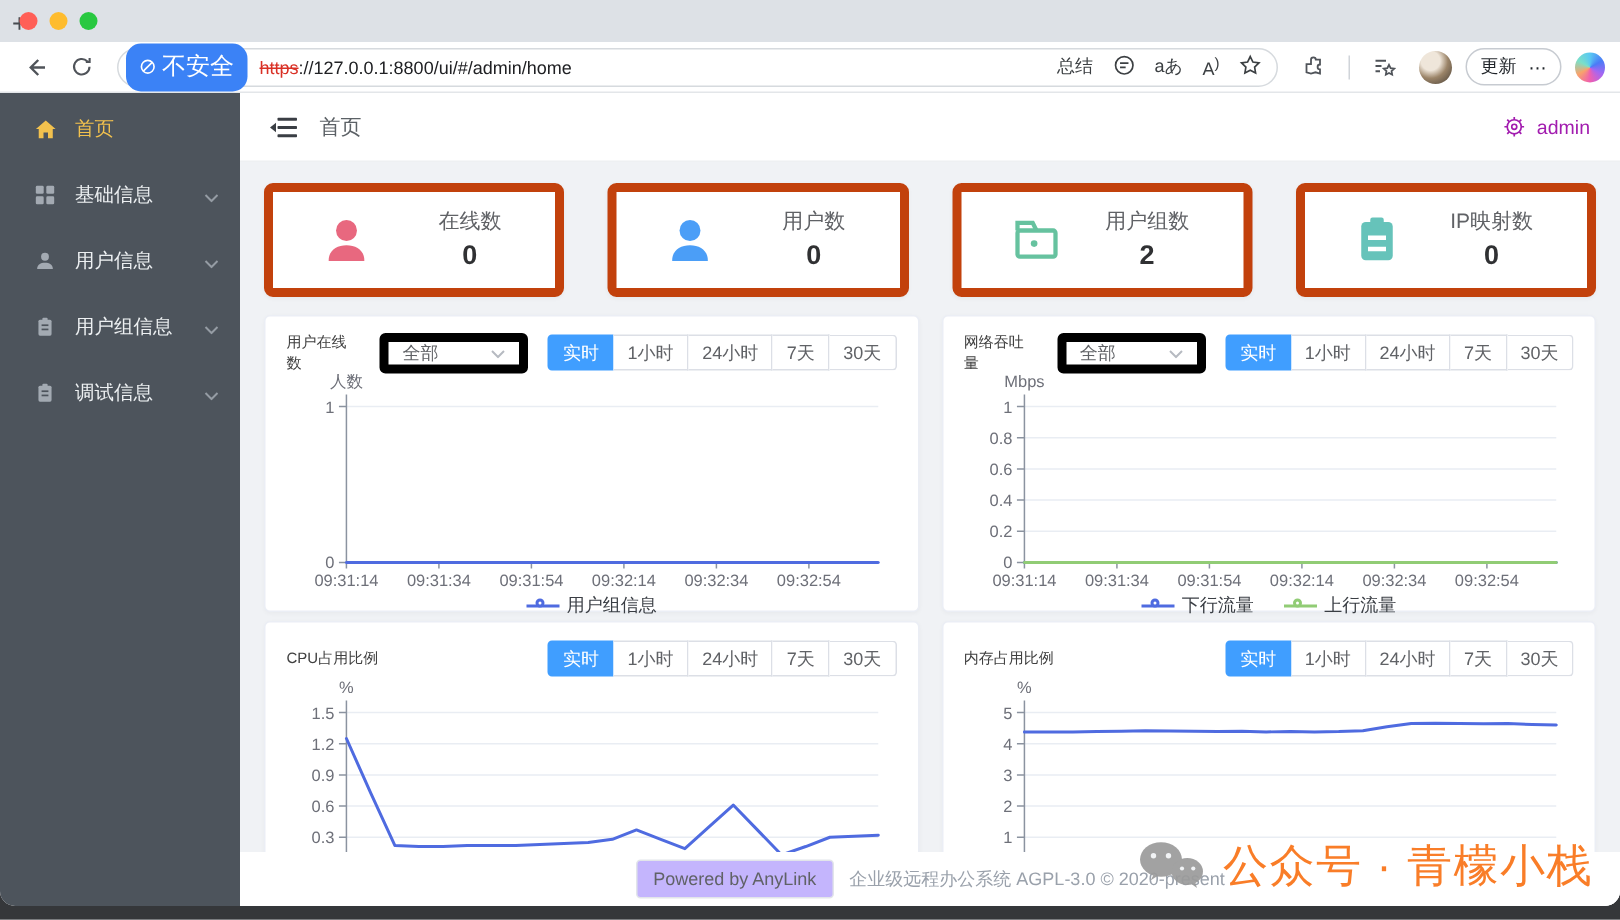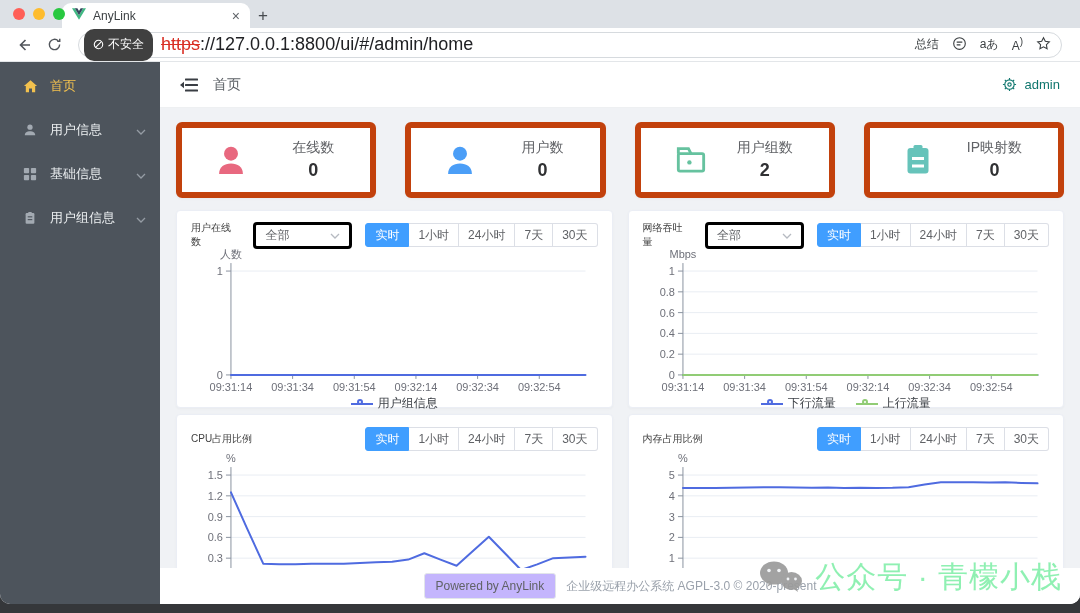--- a/index.html
+++ b/index.html
@@ -12,99 +12,89 @@
   .tabstrip{height:28px;background:#dde1e6;position:relative;display:flex;align-items:flex-end;flex-shrink:0}
   .traffic{position:absolute;left:13px;top:8px;display:flex;gap:8px}
   .tl{width:12px;height:12px;border-radius:50%;display:inline-block}
   .tl.red{background:#ff5f57}.tl.yel{background:#febc2e}.tl.grn{background:#28c840}
   .tab{margin-left:62px;width:188px;height:25px;background:#fff;border-radius:9px 9px 0 0;display:flex;align-items:center;padding:0 10px;gap:7px;font-size:12px;color:#3c4043}
   .tab-close{margin-left:auto;color:#5f6368;font-size:14px;line-height:1}
   .newtab{width:26px;height:25px;display:flex;align-items:center;justify-content:center;font-size:17px;color:#474b50}
   .addressbar{height:34px;background:#fff;display:flex;align-items:center;padding:0 10px;gap:2px;border-bottom:1px solid #e3e6e9;flex-shrink:0}
   .nav-ic{width:28px;height:26px;display:flex;align-items:center;justify-content:center;color:#50545a}
   .urlpill{flex:1;height:26px;border:1px solid #d6dade;border-radius:14px;display:flex;align-items:center;padding:0 10px 0 5px;gap:8px;margin:0 8px;min-width:0}
-  .badge{background:#404040;color:#fff;border-radius:10px;height:19px;padding:16px 9px;font-size:12px;display:flex;align-items:center;gap:4px;flex-shrink:0}
-  .url{font-size:18px;color:#202124;white-space:nowrap}
+  .badge{background:#3b82f6;color:#fff;border-radius:10px;height:19px;padding:16px 9px;font-size:16px;display:flex;align-items:center;gap:4px;flex-shrink:0}
+  .url{font-size:12px;color:#202124;white-space:nowrap}
   .url .scheme{color:#d93025;text-decoration:line-through}
   .pill-icons{margin-left:auto;display:flex;align-items:center;gap:13px;color:#3c4043;font-size:12px}
   .right-icons{display:flex;align-items:center;gap:9px;color:#3c4043}
   .vdiv{width:1px;height:16px;background:#d0d4d9}
   .avatar{width:22px;height:22px;border-radius:50%;background:radial-gradient(circle at 35% 30%,#efe6da 0 30%,#9b8468 55%,#4d443a 95%)}
   .update-pill{height:25px;border:1px solid #c7cbd1;border-radius:13px;display:flex;align-items:center;padding:0 9px;font-size:12px;gap:8px;color:#1f2328;background:#fff}
   .copilot{width:20px;height:20px;border-radius:50%;background:conic-gradient(#59c8f2,#4a7bf7,#a566f2,#ef5fb0,#f9a36b,#7be0c8,#59c8f2)}
 
   
   .app{flex:1;display:flex;min-height:0}
   .sidebar{width:160px;background:#4d545c;flex-shrink:0;padding-top:2px}
   .side-item{height:44px;display:flex;align-items:center;padding:0 14px 0 23px;gap:11px;font-size:13px;color:#edf0f2;cursor:pointer}
   .side-item .s-ic{width:16px;height:16px;color:#a3aab2;display:flex;align-items:center}
   .side-item.active{color:#f2c14e}
   .side-item.active .s-ic{color:#f2c14e}
   .side-item .chev{margin-left:auto;color:#959ca4}
   .main{flex:1;display:flex;flex-direction:column;position:relative;min-width:0}
   .topbar{height:46px;background:#fff;display:flex;align-items:center;padding:0 20px;gap:15px;border-bottom:1px solid #eef0f2;flex-shrink:0}
   .fold{color:#3a3e44;display:flex}
   .crumb{font-size:14px;color:#5c6166}
-  .topbar-right{margin-left:auto;display:flex;align-items:center;gap:8px;color:#0f766e;font-size:13px}
+  .topbar-right{margin-left:auto;display:flex;align-items:center;gap:8px;color:#a21caf;font-size:13px}
   .content{flex:1;background:#f0f2f5;padding:14px 16px;overflow:hidden;min-height:0}
 
   
   .cards{display:grid;grid-template-columns:repeat(4,1fr);gap:29px}
   .card{background:#fff;height:76px;border-radius:6px;border:6px solid #c2410c;box-shadow:0 1px 3px rgba(0,0,0,.04);display:flex;align-items:center;justify-content:space-between;padding:0 36px 0 30px}
   .card .txt{text-align:center}
   .card .lbl{font-size:14px;color:#606266}
   .card .num{font-size:18px;font-weight:bold;color:#303133;margin-top:3px}
   .stat-icon{display:flex}
 
   
   .panels{display:grid;grid-template-columns:1fr 1fr;gap:6px 15px;margin-top:12px}
   .panel{background:#fff;border-radius:4px;border:1px solid #ebeef5;box-shadow:0 1px 3px rgba(0,0,0,.03);height:198px;padding:10px 14px 6px;display:flex;flex-direction:column}
   .panel-head{display:flex;align-items:center;gap:13px;height:28px;flex-shrink:0}
   .panel-title{font-size:10px;color:#404040}
-  .selectbox{width:100px;height:27px;border:3px solid #000000;border-radius:4px;display:flex;align-items:center;justify-content:space-between;padding:0 9px;font-size:12px;color:#606266;background:#fff}
+  .selectbox{width:100px;height:27px;border:6px solid #000000;border-radius:4px;display:flex;align-items:center;justify-content:space-between;padding:0 9px;font-size:12px;color:#606266;background:#fff}
   .selectbox .chev{color:#b6bac1}
   .radios{margin-left:auto;display:flex}
   .radio{font-size:12px;height:24px;line-height:22px;padding:0 9px;border:1px solid #dcdfe6;border-left:none;color:#606266;background:#fff;cursor:pointer;white-space:nowrap}
   .radio:first-child{border-left:1px solid #0369a1;border-radius:3px 0 0 3px}
   .radio:last-child{border-radius:0 3px 3px 0}
   .radio.active{background:#409eff;border-color:#409eff;color:#fff}
   svg.chart{width:100%;height:146px;display:block;flex-shrink:0}
   .legend{display:flex;justify-content:center;align-items:center;gap:20px;height:18px;font-size:12px;color:#3a3e44}
   .lg-item{display:flex;align-items:center;gap:5px}
   .lg-mark{position:relative;width:22px;height:10px;display:inline-block}
   .lg-mark .line{position:absolute;top:4px;left:0;right:0;height:2px;background:currentColor}
   .lg-mark .dot{position:absolute;left:6px;top:0;width:6px;height:6px;border:2px solid currentColor;border-radius:50%;background:#fff}
 
   
   .footerbar{position:absolute;left:0;right:0;bottom:0;height:36px;background:#fff;display:flex;align-items:center;justify-content:center;z-index:5;font-size:12px}
   .powered{border:1px solid #e2e5ea;border-radius:3px;padding:5px 11px;color:#606266;background:#c4b5fd}
   .license{color:#9aa1ab;margin-left:10px}
-  .watermark{position:absolute;right:18px;bottom:15px;display:flex;align-items:center;gap:12px;color:#86efac;font-size:30px;letter-spacing:1px;z-index:9;opacity:.92}
+  .watermark{position:absolute;right:18px;bottom:15px;display:flex;align-items:center;gap:12px;color:#f97316;font-size:30px;letter-spacing:1px;z-index:9;opacity:.92}
 </style>
 </head>
 <body>
 
 <div class="screen">
   <div class="window">
 
     <div class="tabstrip">
       <div class="traffic">
         <span class="tl red"></span>
         <span class="tl yel"></span>
         <span class="tl grn"></span>
-      </div>
-      <div class="tab">
-        <span class="s-ic">
-          <svg width="14" height="12" viewBox="0 0 24 20">
-              <path fill="#41B883" d="M0 0h4.8L12 12 19.2 0H24L12 20z"></path>
-              <path fill="#35495E" d="M4.8 0 12 12 19.2 0h-4.4L12 4.7 9.2 0z"></path>
-            </svg>
-        </span>
-        <span>AnyLink</span>
-        <span class="tab-close">×</span>
       </div>
       <span class="newtab">+</span>
     </div>
 
     <div class="addressbar">
       <span class="nav-ic">
         <svg width="16" height="16" viewBox="0 0 16 16" fill="none" stroke="currentColor" stroke-width="1.6">
             <path d="M9.5 3 4.5 8l5 5M4.7 8H14"></path>
           </svg>
       </span>
@@ -133,69 +123,103 @@
           </span>
           <span>aあ</span>
           <span><span>A</span><sup>)</sup></span>
           <span>
             <svg width="15" height="15" viewBox="0 0 16 16" fill="none" stroke="currentColor" stroke-width="1.2">
                 <path d="M8 1.8 9.9 5.7l4.3.6-3.1 3 .7 4.2L8 11.5l-3.8 2 .7-4.2-3.1-3 4.3-.6z"></path>
               </svg>
           </span>
         </span>
       </div>
+      <span class="right-icons">
+        <span class="nav-ic">
+          <svg width="16" height="16" viewBox="0 0 16 16" fill="none" stroke="currentColor" stroke-width="1.2">
+              <path d="M6 2.8a1.6 1.6 0 0 1 3.2 0H12v3.2a1.6 1.6 0 0 0 0 3.2V12l-3-.8-3 .8-3-.8V5.8h3z"></path>
+            </svg>
+        </span>
+        <span class="vdiv"></span>
+        <span class="nav-ic">
+          <svg width="16" height="16" viewBox="0 0 16 16" fill="none" stroke="currentColor" stroke-width="1.2">
+              <path d="M2 3.5h7M2 7h4M2 10.5h3"></path>
+              <path d="M11 6.2l1.1 2.2 2.4.3-1.8 1.7.4 2.4-2.1-1.1-2.1 1.1.4-2.4-1.8-1.7 2.4-.3z"></path>
+            </svg>
+        </span>
+        <span class="avatar"></span>
+        <span class="update-pill">
+          <span>更新</span>
+          <span>⋯</span>
+        </span>
+        <span class="copilot"></span>
+      </span>
     </div>
 
     <div class="app">
 
       <aside class="sidebar">
         <div class="side-item active">
           <span class="s-ic">
             <svg width="15" height="15" viewBox="0 0 16 16" fill="currentColor">
                 <path d="M8 1.4 15 7.4H13V14H9.6V10H6.4V14H3V7.4H1Z"></path>
               </svg>
           </span>
           <span>首页</span>
-        </div>
-        <div class="side-item">
-          <span class="s-ic">
-            <svg width="14" height="14" viewBox="0 0 16 16" fill="currentColor">
-                <circle cx="8" cy="4.8" r="3"></circle>
-                <path d="M2 14c0-3.2 2.7-4.7 6-4.7s6 1.5 6 4.7z"></path>
-              </svg>
-          </span>
-          <span>用户信息</span>
-          <span class="chev"><svg width="10" height="6" viewBox="0 0 10 6" fill="none" stroke="currentColor" stroke-width="1.3">
-                <path d="M1 1l4 4 4-4"></path>
-              </svg></span>
         </div>
         <div class="side-item">
           <span class="s-ic">
             <svg width="14" height="14" viewBox="0 0 16 16" fill="currentColor">
                 <rect x="1" y="1" width="6" height="6" rx="1"></rect>
                 <rect x="9" y="1" width="6" height="6" rx="1"></rect>
                 <rect x="1" y="9" width="6" height="6" rx="1"></rect>
                 <rect x="9" y="9" width="6" height="6" rx="1"></rect>
               </svg>
           </span>
           <span>基础信息</span>
           <span class="chev"><svg width="10" height="6" viewBox="0 0 10 6" fill="none" stroke="currentColor" stroke-width="1.3">
                 <path d="M1 1l4 4 4-4"></path>
               </svg></span>
         </div>
         <div class="side-item">
           <span class="s-ic">
+            <svg width="14" height="14" viewBox="0 0 16 16" fill="currentColor">
+                <circle cx="8" cy="4.8" r="3"></circle>
+                <path d="M2 14c0-3.2 2.7-4.7 6-4.7s6 1.5 6 4.7z"></path>
+              </svg>
+          </span>
+          <span>用户信息</span>
+          <span class="chev"><svg width="10" height="6" viewBox="0 0 10 6" fill="none" stroke="currentColor" stroke-width="1.3">
+                <path d="M1 1l4 4 4-4"></path>
+              </svg></span>
+        </div>
+        <div class="side-item">
+          <span class="s-ic">
             <svg width="14" height="14" viewBox="0 0 16 16">
                 <rect x="3" y="2.4" width="10" height="12.2" rx="1.2" fill="currentColor"></rect>
                 <rect x="6" y="1" width="4" height="2.6" rx="0.8" fill="currentColor"></rect>
                 <rect x="5.4" y="6" width="5.2" height="1.3" fill="#4d545c"></rect>
                 <rect x="5.4" y="9.2" width="5.2" height="1.3" fill="#4d545c"></rect>
               </svg>
           </span>
           <span>用户组信息</span>
+          <span class="chev"><svg width="10" height="6" viewBox="0 0 10 6" fill="none" stroke="currentColor" stroke-width="1.3">
+                <path d="M1 1l4 4 4-4"></path>
+              </svg></span>
+        </div>
+        <div class="side-item">
+          <span class="s-ic">
+            <svg width="14" height="14" viewBox="0 0 16 16">
+                <rect x="3" y="2.4" width="10" height="12.2" rx="1.2" fill="currentColor"></rect>
+                <rect x="6" y="1" width="4" height="2.6" rx="0.8" fill="currentColor"></rect>
+                <rect x="5.4" y="6" width="5.2" height="1.3" fill="#4d545c"></rect>
+                <rect x="5.4" y="9.2" width="5.2" height="1.3" fill="#4d545c"></rect>
+              </svg>
+          </span>
+          <span>调试信息</span>
           <span class="chev"><svg width="10" height="6" viewBox="0 0 10 6" fill="none" stroke="currentColor" stroke-width="1.3">
                 <path d="M1 1l4 4 4-4"></path>
               </svg></span>
         </div>
       </aside>
 
       <div class="main">
         <div class="topbar">
           <span class="fold">
             <svg width="18" height="14" viewBox="0 0 18 14" fill="currentColor">

